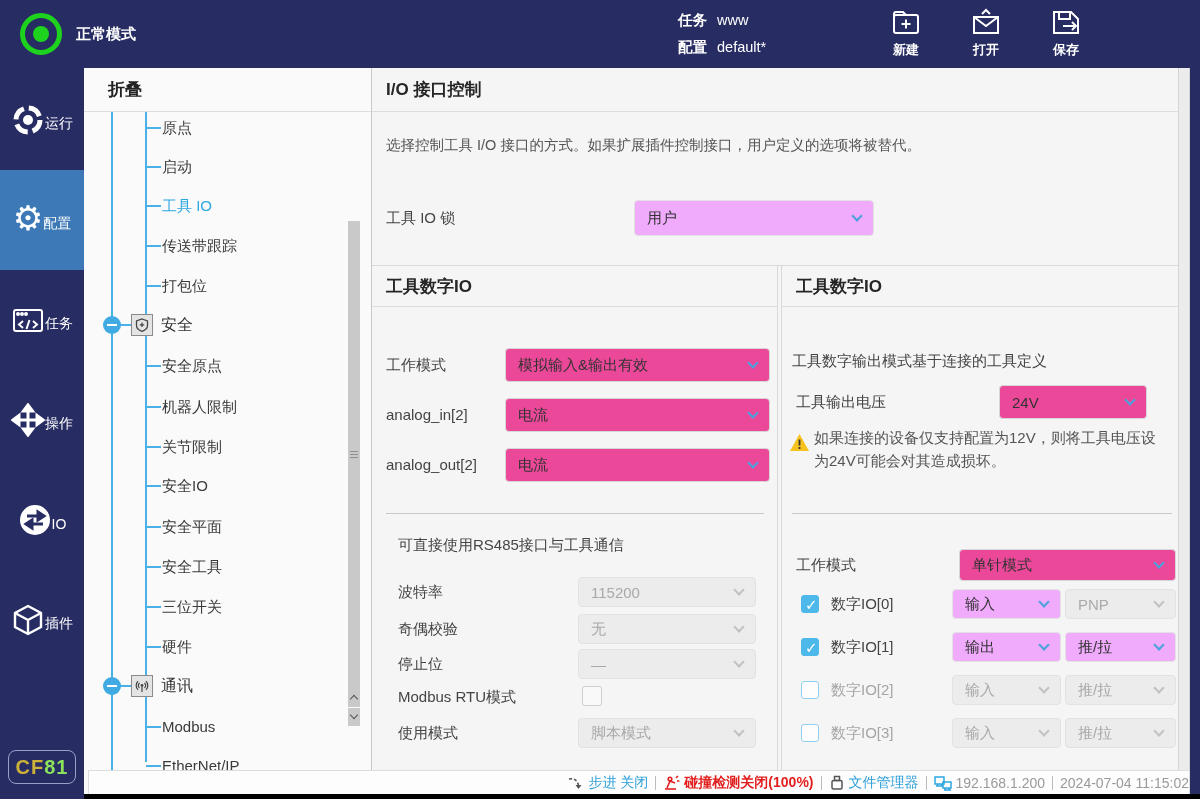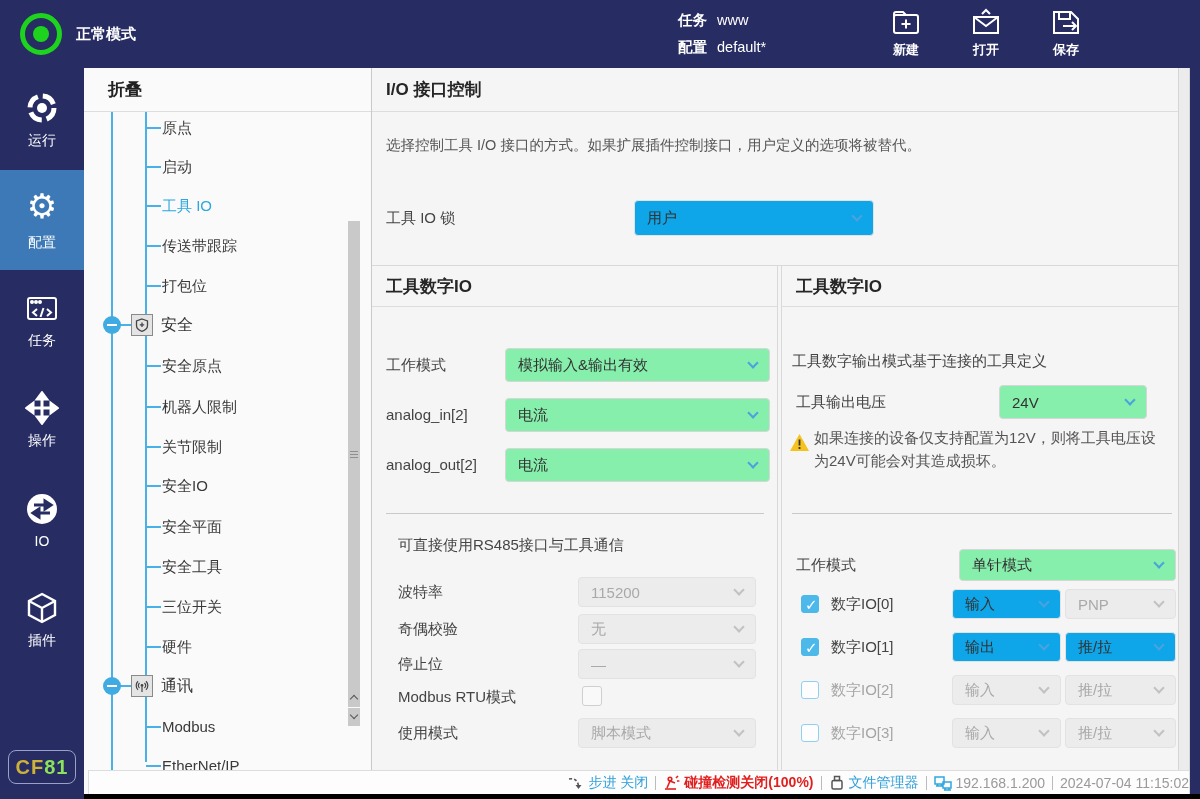--- a/index.html
+++ b/index.html
@@ -19,21 +19,21 @@
   .tc-block{position:absolute;left:678px;top:7px;color:#fff;font-size:14.5px;}
   .tc-row{height:27px;line-height:27px;}
   .tc-row b{font-weight:bold;margin-right:10px;}
   .tb-actions{position:absolute;left:880px;top:4px;display:flex;gap:28px;}
   .tb-btn{width:52px;height:60px;display:flex;flex-direction:column;align-items:center;color:#fff;cursor:pointer;font-weight:bold;}
   .tb-btn svg{width:32px;height:32px;margin-top:3px;}
   .tb-btn .lbl{font-size:13px;margin-top:2px;}
 
   
   .sidebar{position:absolute;left:0;top:68px;width:84px;height:731px;background:var(--navy);}
-  .sb-item{position:absolute;left:0;width:84px;height:100px;display:flex;flex-direction:column;align-items:center;justify-content:center;color:#fff;cursor:pointer;}
+  .sb-item{position:absolute;left:0;width:84px;height:100px;display:flex;flex-direction:row;align-items:center;justify-content:center;color:#fff;cursor:pointer;}
   .sb-item.active{background:var(--sel);}
   .sb-item .lbl{font-size:14px;margin-top:7px;}
   .sb-item svg{width:34px;height:34px;}
   .sb-gear{font-size:34px;line-height:34px;height:38px;}
   .sb-badge{position:absolute;left:8px;top:682px;width:68px;height:34px;border:1px solid #9aa0c8;border-radius:8px;display:flex;align-items:center;justify-content:center;
     font-family:"DejaVu Sans Mono",monospace;font-size:20px;font-weight:bold;letter-spacing:1px;}
   .sb-badge .p1{color:#cdb23a;}
   .sb-badge .p2{color:#8ce25a;}
 
   
@@ -62,23 +62,23 @@
   
   .main{position:absolute;left:372px;top:68px;width:806px;height:702px;background:var(--bg);}
   .m-track{position:absolute;left:1178px;top:68px;width:12px;height:702px;background:#ececec;border-left:1px solid #d5d5d5;border-right:1px solid #d5d5d5;}
   .m-navy{position:absolute;left:1190px;top:68px;width:10px;height:727px;background:var(--navy);}
 
   .topsec{position:absolute;left:0;top:0;width:806px;height:198px;border-bottom:1px solid var(--bd);}
   .sec-head{position:absolute;left:0;top:0;width:100%;height:44px;line-height:44px;padding-left:14px;font-size:17px;font-weight:bold;color:#262626;border-bottom:1px solid #ddd;}
   .desc{position:absolute;left:14px;top:68px;right:20px;font-size:14.5px;color:#555;}
   .flabel{position:absolute;font-size:15px;color:#444;}
 
-  .dd{position:absolute;border:1px solid #d6d6d6;border-radius:4px;background:#86efac;font-size:15px;color:var(--txt);cursor:pointer;display:flex;align-items:center;padding:0 30px 0 12px;white-space:nowrap;overflow:hidden;}
+  .dd{position:absolute;border:1px solid #d6d6d6;border-radius:4px;background:#ec4899;font-size:15px;color:var(--txt);cursor:pointer;display:flex;align-items:center;padding:0 30px 0 12px;white-space:nowrap;overflow:hidden;}
   .dd .chev{position:absolute;right:12px;top:50%;width:8px;height:8px;margin-top:-6px;border-right:2px solid #4aa3dc;border-bottom:2px solid #4aa3dc;transform:rotate(45deg);}
-  .dd.gray{background:#0ea5e9;border-color:#e2e2e2;}
+  .dd.gray{background:#f0abfc;border-color:#e2e2e2;}
   .dd.dis{background:#ececec;border-color:#e2e2e2;color:var(--dim);cursor:default;}
   .dd.dis .chev{border-color:#c2c2c2;}
 
   .panel-l{position:absolute;left:0;top:198px;width:406px;height:504px;border-right:1px solid var(--bd);}
   .panel-r{position:absolute;left:409px;top:198px;width:397px;height:504px;border-left:1px solid var(--bd);}
   .p-head{position:absolute;left:0;top:0;width:100%;height:41px;line-height:41px;padding-left:14px;font-size:17px;font-weight:bold;color:#262626;border-bottom:1px solid #ddd;}
   .divider{position:absolute;height:1px;background:#c9c9c9;}
   .note{position:absolute;font-size:15px;color:#454545;}
 
   .cb{position:absolute;width:20px;height:20px;border:1px solid #cfcfcf;border-radius:3px;background:#f9f9f9;cursor:pointer;}

